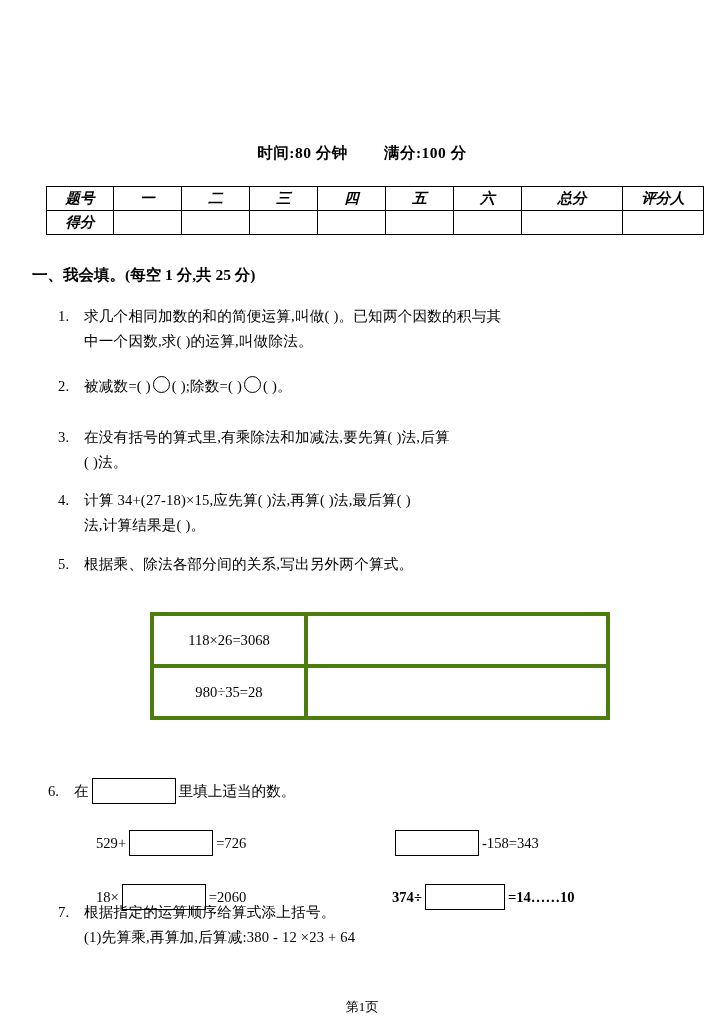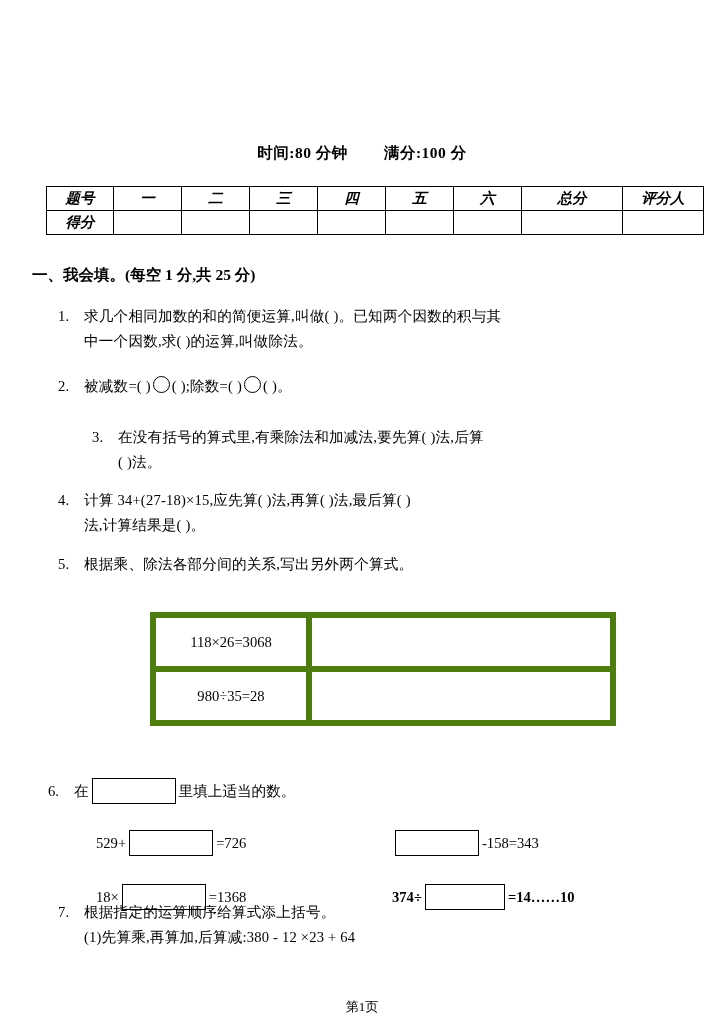--- a/index.html
+++ b/index.html
@@ -99,21 +99,21 @@
 
   
   .rel-table {
     position: absolute;
     top: 612px;
     left: 150px;
     border-collapse: collapse;
     table-layout: fixed;
   }
   .rel-table td {
-    border: 6px solid #4d7c0f;
+    border: 4px solid #4d7c0f;
     height: 48px;
     padding: 0;
     font-size: 14.6px;
     text-align: center;
     vertical-align: middle;
   }
   .rel-table td.left { width: 150px; }
   .rel-table td.right { width: 298px; }
 
   
@@ -188,21 +188,21 @@
 
   <div class="q" style="left:58px; top:304px;">
     <span class="ln"><span class="num-lbl">1.</span><span>求几个相同加数的和的简便运算,叫做(          )。已知两个因数的积与其</span></span>
     <span class="ln indent">中一个因数,求(              )的运算,叫做除法。</span>
   </div>
 
   <div class="q" style="left:58px; top:374px;">
     <span class="ln"><span class="num-lbl">2.</span><span>被减数=(            )</span><span class="circ"></span><span>(              );除数=(              )</span><span class="circ"></span><span>(              )。</span></span>
   </div>
 
-  <div class="q" style="left:58px; top:425px;margin-left:34px;">
+  <div class="q" style="left:58px; top:425px;">
     <span class="ln"><span class="num-lbl">3.</span><span>在没有括号的算式里,有乘除法和加减法,要先算(          )法,后算</span></span>
     <span class="ln indent">(          )法。</span>
   </div>
 
   <div class="q" style="left:58px; top:488px;">
     <span class="ln"><span class="num-lbl">4.</span><span>计算 34+(27-18)×15,应先算(          )法,再算(          )法,最后算(          )</span></span>
     <span class="ln indent">法,计算结果是(          )。</span>
   </div>
 
   <div class="q" style="left:58px; top:552px;">
@@ -227,21 +227,21 @@
   </div>
 
   <div class="boxq" style="left:96px; top:830px;">
     <span>529+</span><span class="inbox"></span><span>=726</span>
   </div>
   <div class="boxq" style="left:392px; top:830px;">
     <span></span><span class="inbox"></span><span>-158=343</span>
   </div>
 
   <div class="boxq" style="left:96px; top:884px;">
-    <span>18×</span><span class="inbox"></span><span>=1368</span>
+    <span>18×</span><span class="inbox"></span><span>=2060</span>
   </div>
   <div class="boxq" style="left:392px; top:884px;font-weight:bold;">
     <span>374÷</span><span class="inbox sm"></span><span>=14……10</span>
   </div>
 
   <div class="q" style="left:58px; top:900px;">
     <span class="ln"><span class="num-lbl">7.</span><span>根据指定的运算顺序给算式添上括号。</span></span>
     <span class="ln indent">(1)先算乘,再算加,后算减:380 - 12 ×23 + 64</span>
   </div>
 

